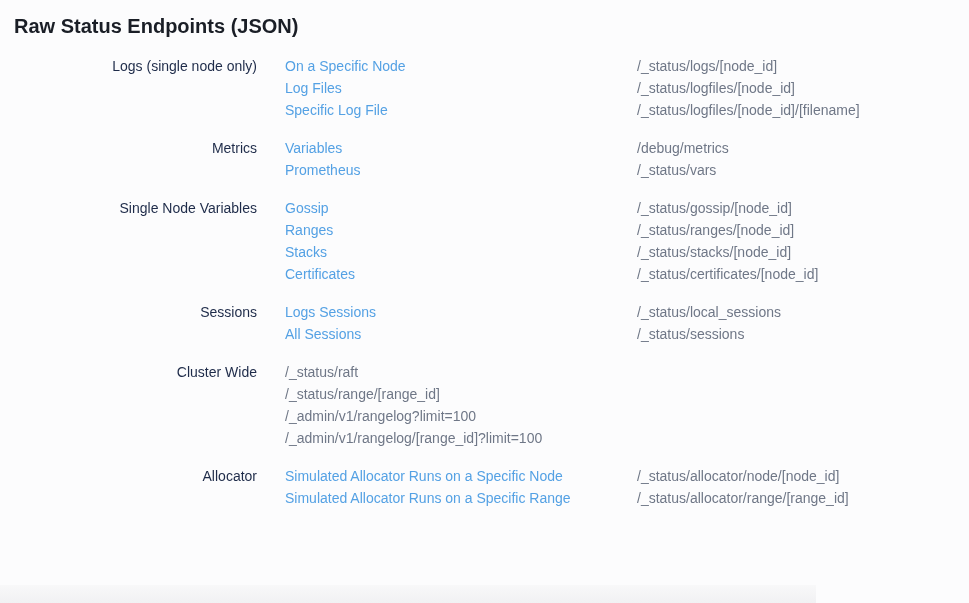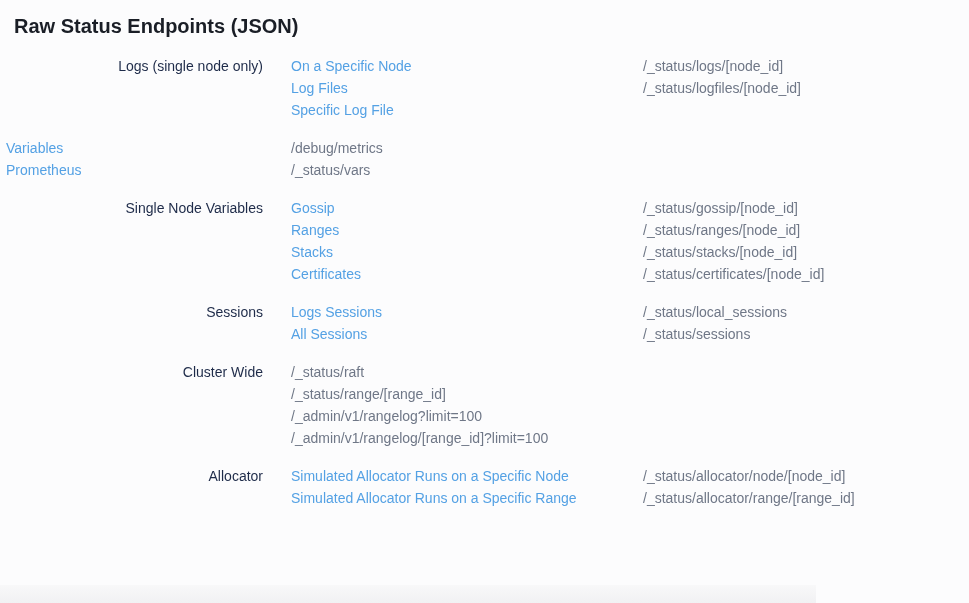--- a/index.html
+++ b/index.html
@@ -21,21 +21,21 @@
     width: 816px; height: 603px;
     padding-top: 13px;
   }
   h1.page-title {
     margin-left: 14px;
     font-size: 20px;
     line-height: 26px;
     font-weight: 700;
     color: var(--title);
   }
-  .sections { margin-top: 16px; padding-left: 6px; }
+  .sections { margin-top: 16px; }
   .section {
     display: grid;
     grid-template-columns: 257px 324px 1fr;
     column-gap: 28px;
     margin-bottom: 16px;
     font-size: 14px;
     line-height: 22px;
   }
   .category {
     text-align: right;
@@ -65,24 +65,26 @@
   <div class="section">
     <div class="category">Logs (single node only)</div>
     <div class="links">
           <a class="link" href="#">On a Specific Node</a>
           <a class="link" href="#">Log Files</a>
           <a class="link" href="#">Specific Log File</a>
         </div>
     <div class="paths">
           <div class="path">/_status/logs/[node_id]</div>
           <div class="path">/_status/logfiles/[node_id]</div>
+          <div class="path">/_status/logfiles/[node_id]/[filename]</div>
         </div>
   </div>
 
   <div class="section">
+    <div class="category">Metrics</div>
     <div class="links">
           <a class="link" href="#">Variables</a>
           <a class="link" href="#">Prometheus</a>
         </div>
     <div class="paths">
           <div class="path">/debug/metrics</div>
           <div class="path">/_status/vars</div>
         </div>
   </div>
 

